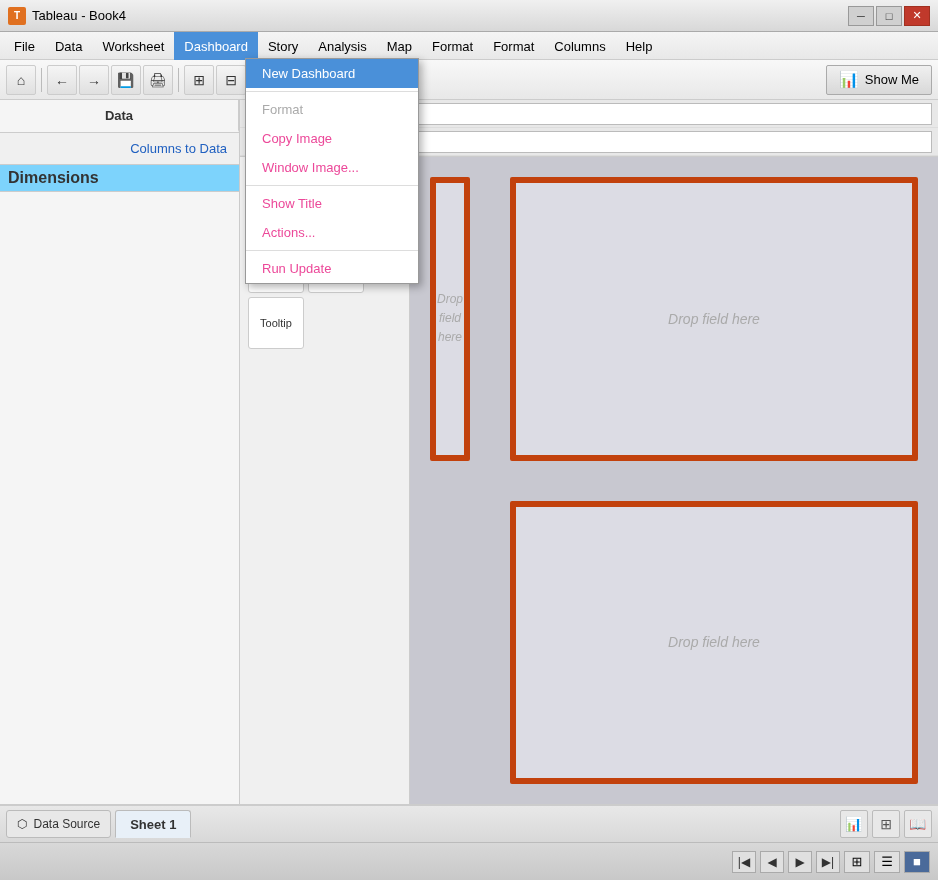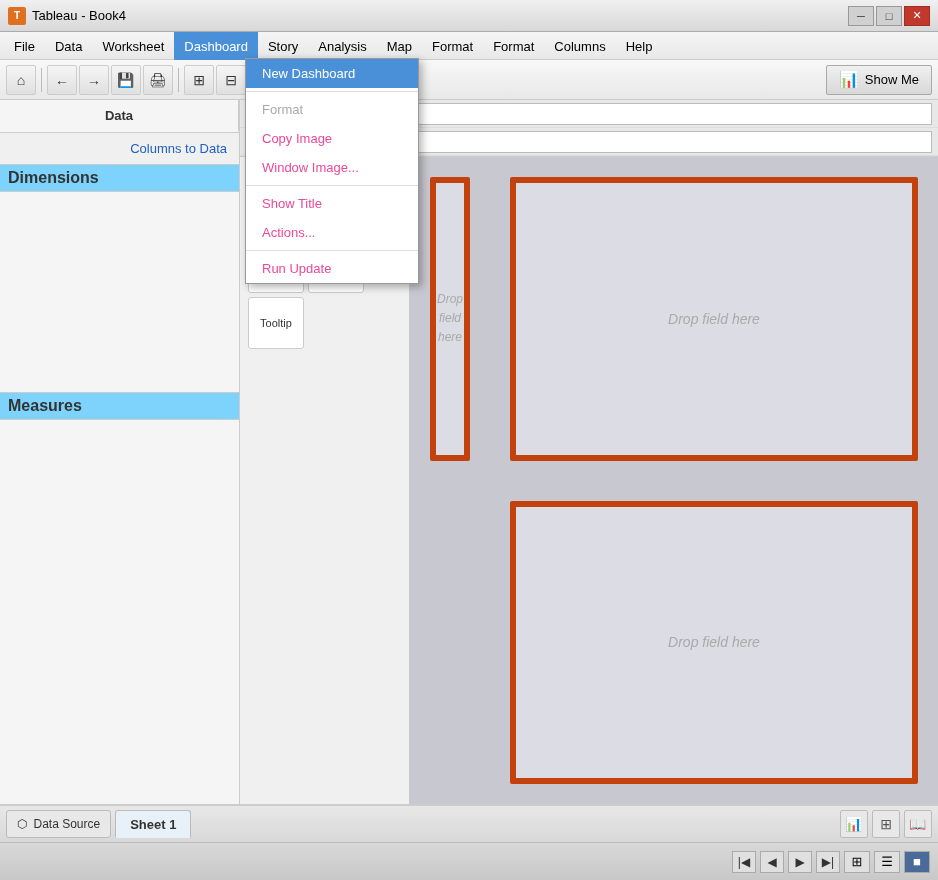--- a/index.html
+++ b/index.html
@@ -323,21 +323,20 @@
 
 <div id="main-layout">
 
   <div id="left-panel">
     <div id="data-analytics-tabs">
       <div class="panel-tab active">Data</div>
     </div>
     <div id="connect-to-data">Columns to Data</div>
     <div class="section-header">Dimensions</div>
     <div style="height: 200px; background: #f5f5f5;"></div>
-    <div class="section-header">Measures</div>
     <div class="panel-content"></div>
   </div>
 
   <div id="canvas-area">
 
     <div id="shelf-area">
       <div class="shelf-row">
         <div class="shelf-label">
           <span class="shelf-icon">⊞</span>
           <span>Columns</span>

